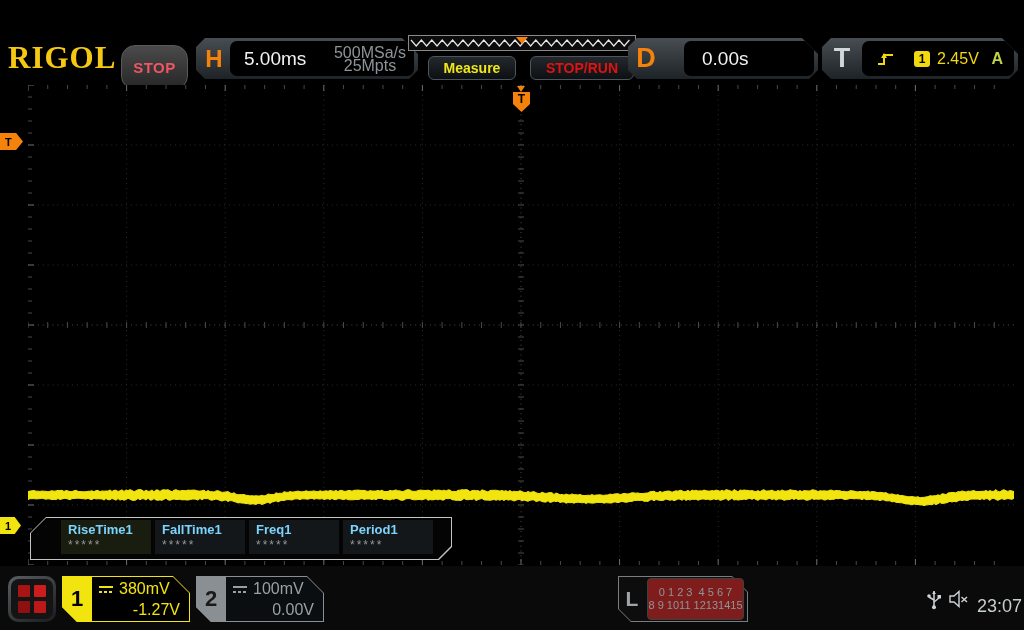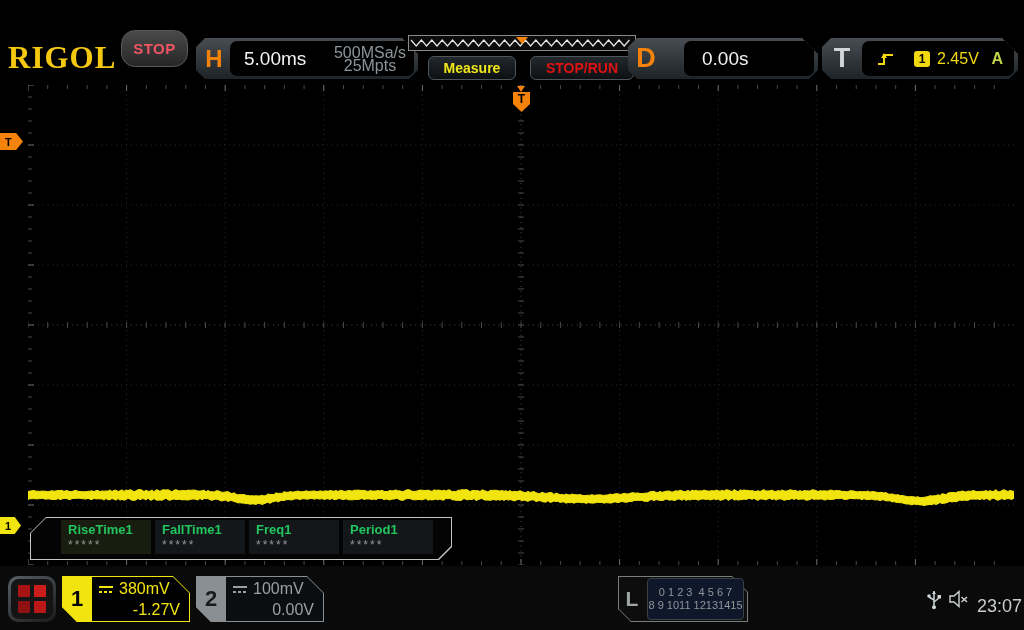--- a/index.html
+++ b/index.html
@@ -5,21 +5,21 @@
   * { margin:0; padding:0; box-sizing:border-box; }
   html,body { background:#000; }
   body { font-family:"Liberation Sans", sans-serif; }
   #screen { position:relative; width:1024px; height:630px; background:#000; overflow:hidden; }
 
   
   .titlebar { position:absolute; left:6px; top:6px; color:#f2f2f2; font-size:17px; white-space:pre; }
 
   
   .logo { position:absolute; left:8px; top:40px; color:#f5c811; font-family:"Liberation Serif", serif; font-weight:bold; font-size:31px; letter-spacing:1px; }
-  .stop-oval { position:absolute; left:121px; top:30px; width:67px; height:37px; border-radius:14px;
+  .stop-oval { position:absolute; left:121px; top:45px; width:67px; height:45px; border-radius:14px;
     background:linear-gradient(180deg,#4a4a4a,#262626); border:1px solid #595959;
     color:#ef5562; font-size:15px; font-weight:bold; display:flex; align-items:center; justify-content:center; letter-spacing:0.5px; }
 
   .hdr-panel { position:absolute; top:38px; height:41px; background:linear-gradient(180deg,#474d52,#1e2327);
     clip-path:polygon(9px 0, calc(100% - 16px) 0, 100% 16px, 100% calc(100% - 9px), calc(100% - 9px) 100%, 9px 100%, 0 calc(100% - 9px), 0 9px); }
   .hdr-screen { position:absolute; top:3px; bottom:3px; right:4px; background:#000; border-radius:7px; display:flex; align-items:center; }
   .tab-letter { position:absolute; top:0; bottom:0; display:flex; align-items:center; justify-content:center; font-weight:bold; }
 
   #h-panel { left:196px; width:222px; }
   #h-panel .tab-letter { left:0; width:36px; color:#f5820a; font-size:24px; }
@@ -68,21 +68,21 @@
 
   
   #meas-panel { position:absolute; left:30px; top:517px; width:422px; height:43px; }
   .mp-outer { position:absolute; inset:0; background:#c2c6c2;
     clip-path:polygon(16px 0, 100% 0, 100% calc(100% - 13px), calc(100% - 13px) 100%, 0 100%, 0 16px); }
   .mp-inner { position:absolute; inset:1px; background:#040404;
     clip-path:polygon(15px 0, 100% 0, 100% calc(100% - 13px), calc(100% - 13px) 100%, 0 100%, 0 15px); }
   .mp-cells { position:absolute; left:31px; top:3px; display:flex; }
   .mp-cell { width:90px; margin-right:4px; padding:2px 7px 2px 7px; background:#13171a; }
   .mp-cell:first-child { background:#181d10; }
-  .mp-label { color:#22c55e; font-size:13px; font-weight:bold; }
+  .mp-label { color:#7dd3fc; font-size:13px; font-weight:bold; }
   .mp-value { color:#969696; font-size:12px; letter-spacing:2px; margin-top:1px; }
 
   
   #bottombar { position:absolute; left:0; top:566px; width:1024px; height:64px; background:#0a0a0a; }
 
   #grid-icon { position:absolute; left:8px; top:10px; width:48px; height:46px; border-radius:10px;
     background:linear-gradient(145deg,#5a5f63,#191b1d); }
   #grid-icon .gi-inner { position:absolute; inset:3px; border-radius:8px; background:#141414; }
   .gi-sq { position:absolute; width:12px; height:12px; border-radius:1px; }
 
@@ -105,21 +105,21 @@
   #ch2-badge .ch-tab { color:#1a1a1a; }
   #ch2-badge .ch-scale-row, #ch2-badge .ch-offset { color:#9aa0a2;justify-content:flex-end; }
 
   #la-badge { position:absolute; left:618px; top:10px; width:130px; height:46px; }
   #la-badge .la-outer { position:absolute; inset:0; background:#787d80;
     clip-path:polygon(0 0, calc(100% - 16px) 0, 100% 16px, 100% 100%, 13px 100%, 0 calc(100% - 13px)); }
   #la-badge .la-inner { position:absolute; inset:1px; background:#0d0d0d;
     clip-path:polygon(0 0, calc(100% - 15px) 0, 100% 15px, 100% 100%, 12px 100%, 0 calc(100% - 12px)); }
   #la-badge .la-tab { position:absolute; left:0; top:0; bottom:0; width:28px; display:flex; align-items:center; justify-content:center;
     color:#9fa4a7; font-size:21px; font-weight:bold; }
-  .la-numbers { position:absolute; left:29px; top:2px; right:4px; bottom:2px; background:#0f172a;
+  .la-numbers { position:absolute; left:29px; top:2px; right:4px; bottom:2px; background:#7f1d1d;
     border:1px solid #3c4043; border-radius:4px; display:flex; flex-direction:column; align-items:center; justify-content:center; }
   .la-row { color:#8f9598; font-size:11px; line-height:13px; white-space:pre; }
 
   #usb-icon { position:absolute; left:926px; top:22px; }
   #mute-icon { position:absolute; left:948px; top:24px; }
   #clock { position:absolute; left:977px; top:30px; color:#c8cdd0; font-size:18px; }
 </style>
 </head>
 <body>
 

